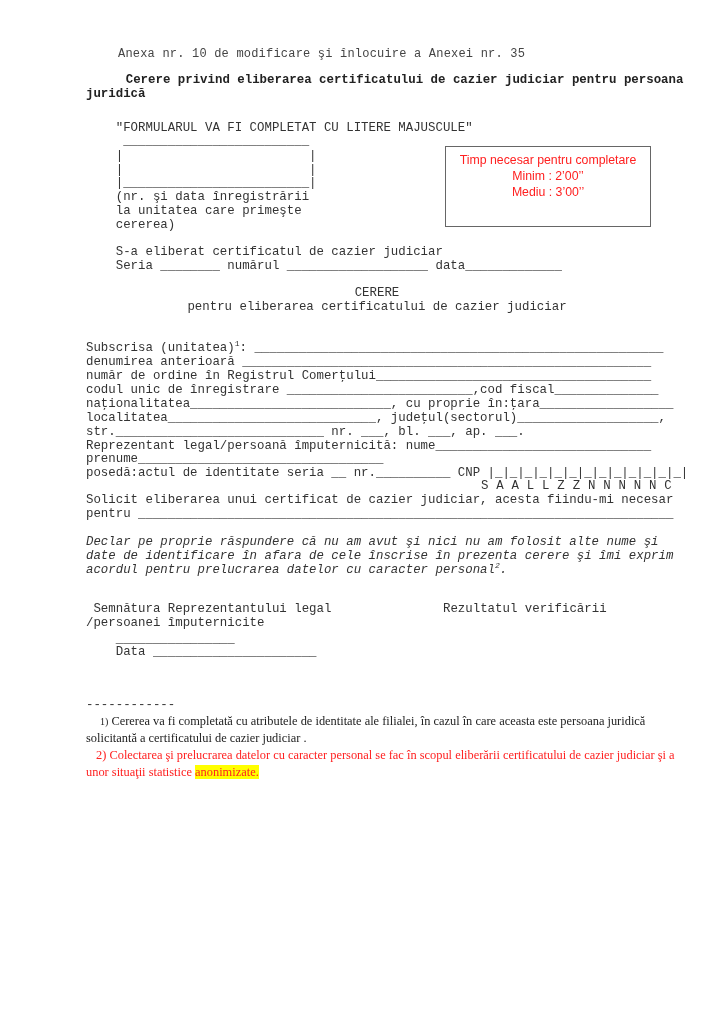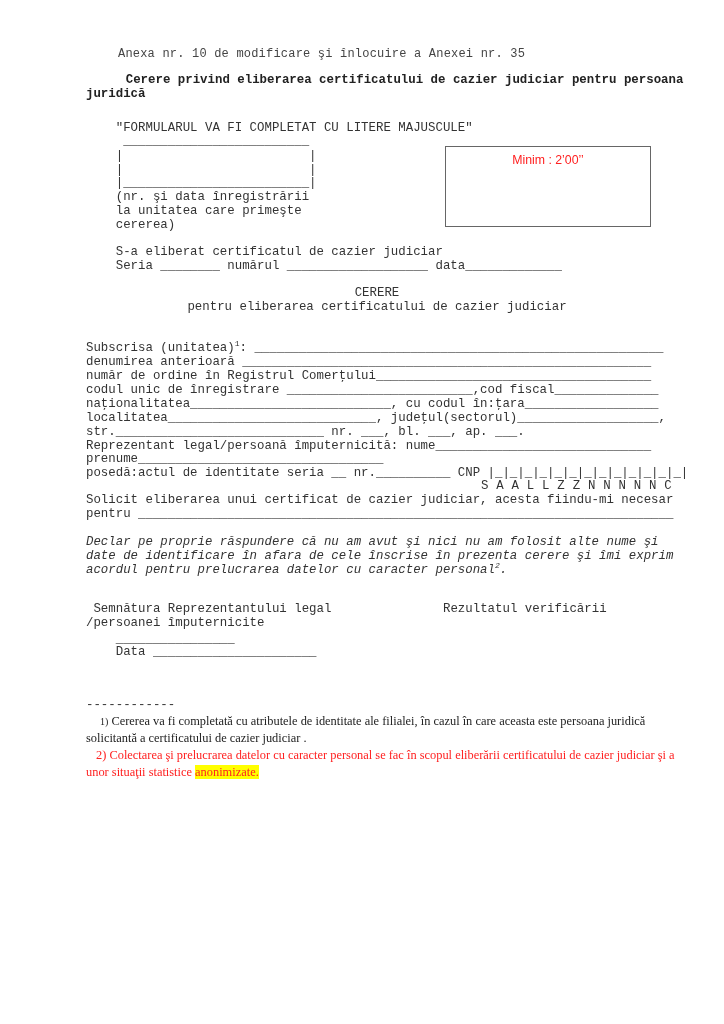--- a/index.html
+++ b/index.html
@@ -30,34 +30,36 @@
   <div class="abs mono" style="left:86px; top:134px;">     _________________________</div>
   <div class="abs mono" style="left:86px; top:149px;">    |                         |</div>
   <div class="abs mono" style="left:86px; top:163px;">    |                         |</div>
   <div class="abs mono" style="left:86px; top:176px;">    |_________________________|</div>
   <div class="abs mono" style="left:86px; top:190px;">    (nr. şi data înregistrării</div>
   <div class="abs mono" style="left:86px; top:204px;">    la unitatea care primeşte</div>
   <div class="abs mono" style="left:86px; top:218px;">    cererea)</div>
 </div>
 
 <div class="note-box">
+  <div>Timp necesar pentru completare</div>
   <div>Minim : 2’00’’</div>
+  <div>Mediu : 3’00’’</div>
 </div>
 
 <div class="abs mono" style="left:86px; top:245px;">    S-a eliberat certificatul de cazier judiciar</div>
 <div class="abs mono" style="left:86px; top:259px;">    Seria ________ numărul ___________________ data_____________</div>
 
 <div class="abs mono" style="left:0; width:724px; text-align:center; top:286px; padding-left:30px; box-sizing:border-box;">CERERE</div>
 <div class="abs mono" style="left:0; width:724px; text-align:center; top:300px; padding-left:30px; box-sizing:border-box;">pentru eliberarea certificatului de cazier judiciar</div>
 
 <div class="abs mono" style="left:86px; top:341px;"><span>Subscrisa (unitatea)</span><sup>1</sup><span>: _______________________________________________________</span></div>
 <div class="abs mono" style="left:86px; top:355px;">denumirea anterioară _______________________________________________________</div>
 <div class="abs mono" style="left:86px; top:369px;">număr de ordine în Registrul Comerţului_____________________________________</div>
 <div class="abs mono" style="left:86px; top:383px;">codul unic de înregistrare _________________________,cod fiscal______________</div>
-<div class="abs mono" style="left:86px; top:397px;">naţionalitatea___________________________, cu codul în:ţara__________________</div>
+<div class="abs mono" style="left:86px; top:397px;">naţionalitatea___________________________, cu proprie în:ţara__________________</div>
 <div class="abs mono" style="left:86px; top:411px;">localitatea____________________________, judeţul(sectorul)___________________,</div>
 <div class="abs mono" style="left:86px; top:425px;">str.____________________________ nr. ___, bl. ___, ap. ___.</div>
 <div class="abs mono" style="left:86px; top:439px;">Reprezentant legal/persoană împuternicită: nume_____________________________</div>
 <div class="abs mono" style="left:86px; top:452px;">prenume_________________________________</div>
 <div class="abs mono" style="left:86px; top:466px;">posedă:actul de identitate seria __ nr.__________ CNP |_|_|_|_|_|_|_|_|_|_|_|_|_|</div>
 <div class="abs mono" style="left:481px; top:479px; letter-spacing:0.2px;">S A A L L Z Z N N N N N C</div>
 <div class="abs mono" style="left:86px; top:493px;">Solicit eliberarea unui certificat de cazier judiciar, acesta fiindu-mi necesar</div>
 <div class="abs mono" style="left:86px; top:507px;">pentru ________________________________________________________________________</div>
 
 <div class="abs mono ital" style="left:86px; top:535px;">Declar pe proprie răspundere că nu am avut şi nici nu am folosit alte nume şi</div>

